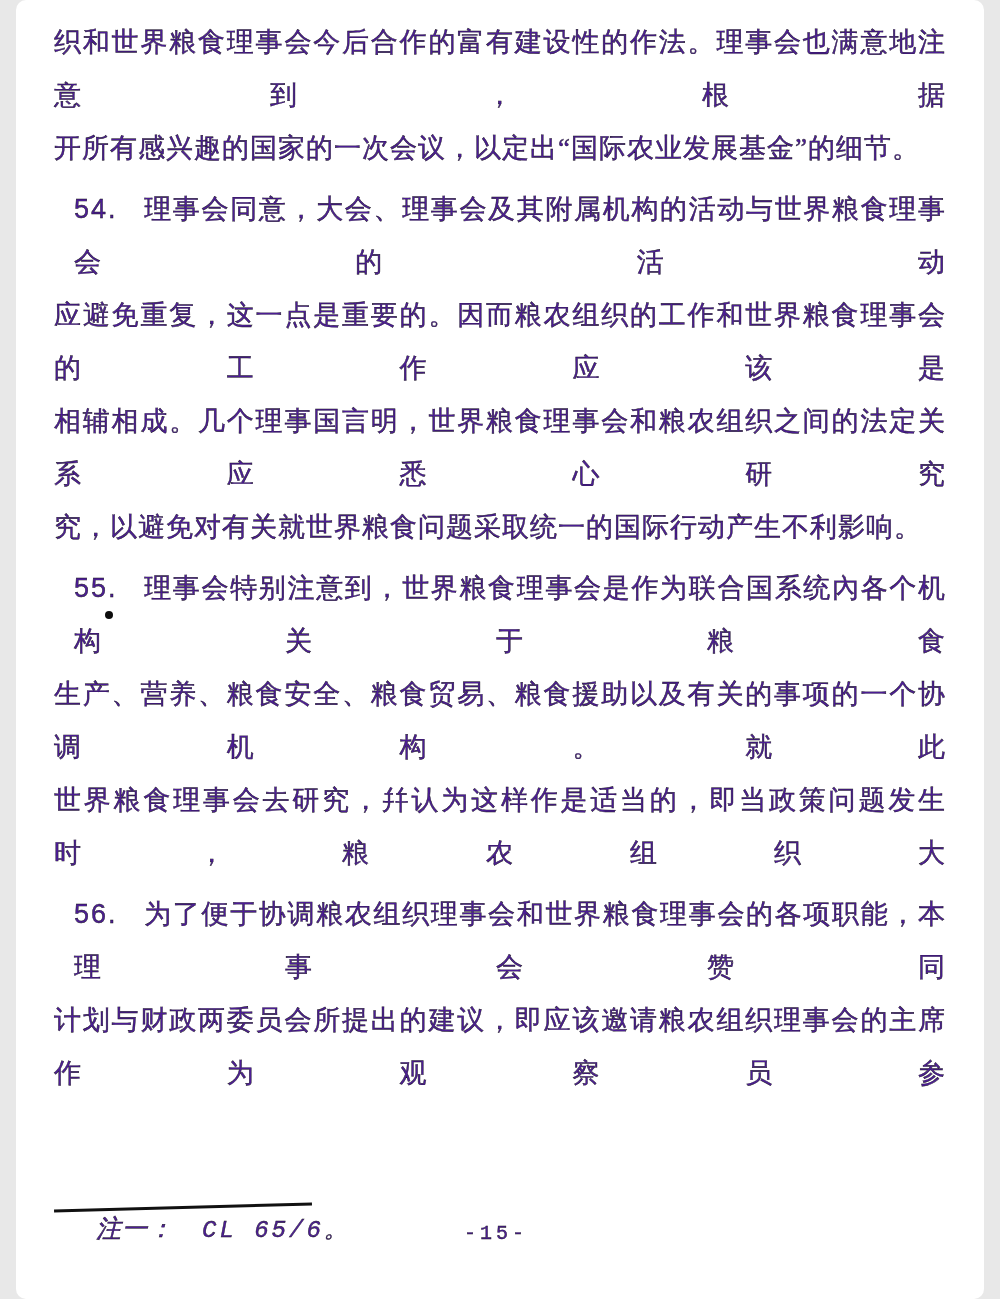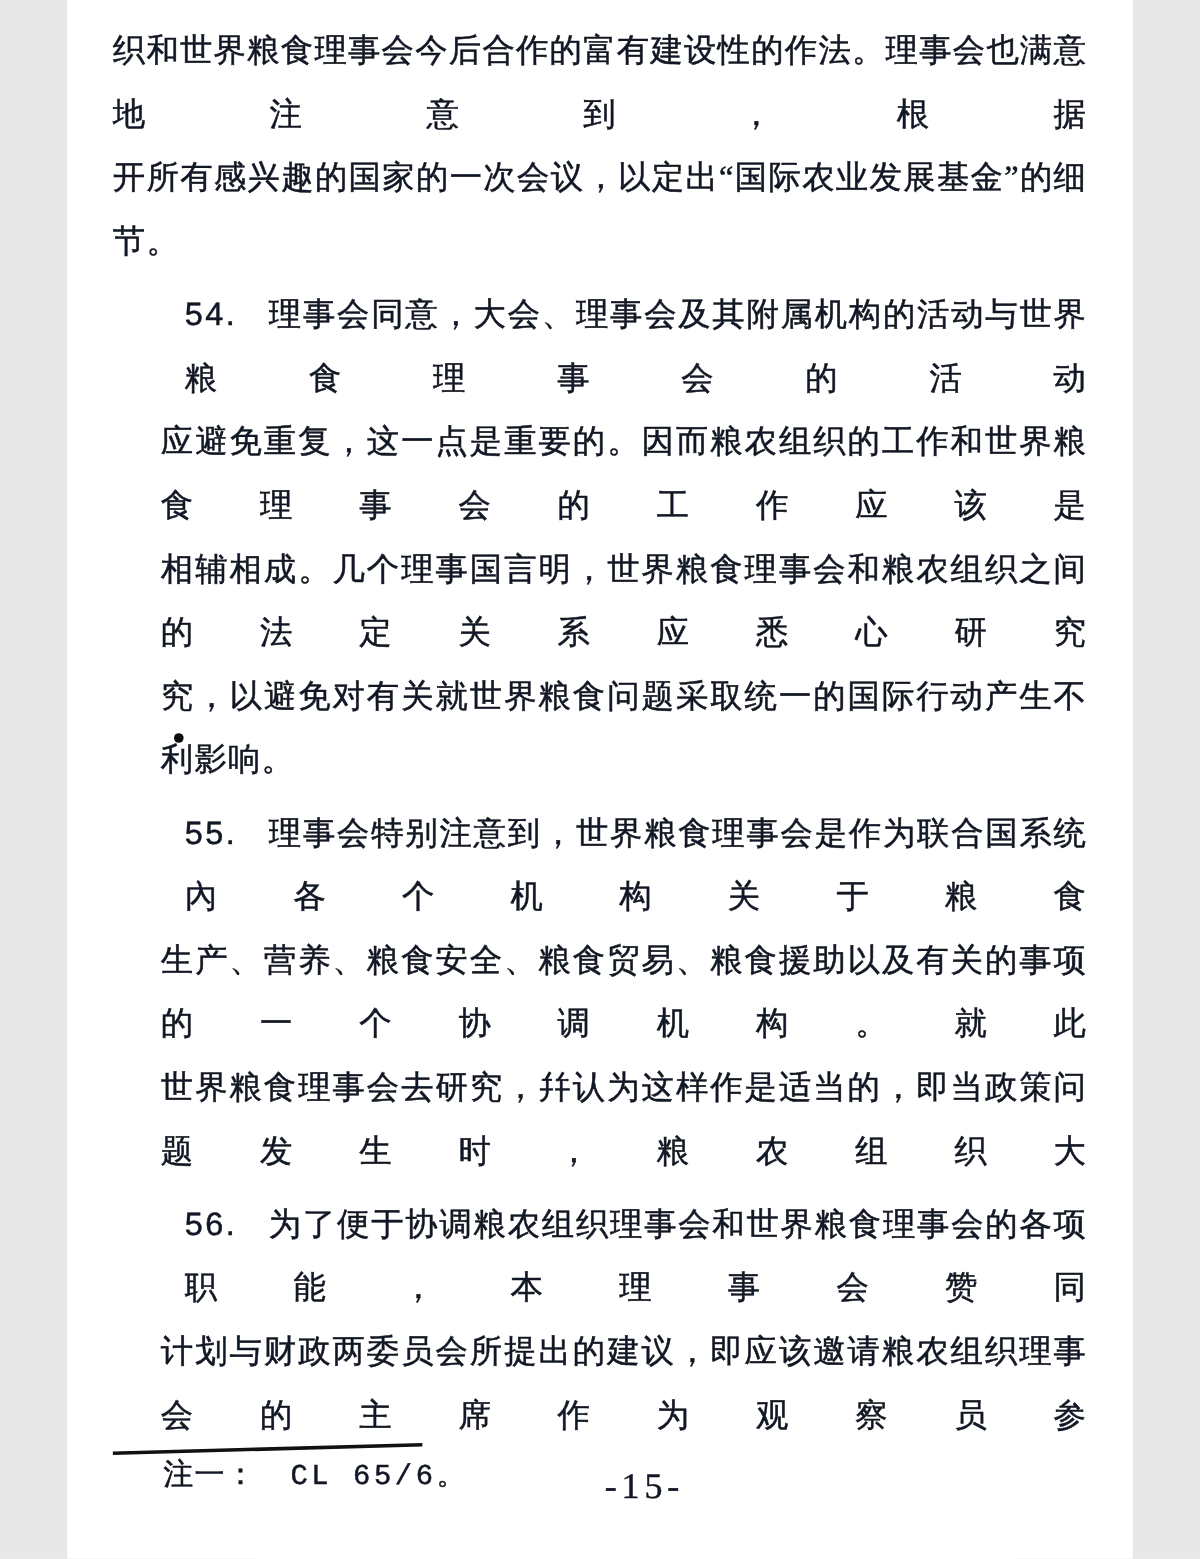--- a/index.html
+++ b/index.html
@@ -1,65 +1,66 @@
 <!DOCTYPE html>
 <html><head>
 <meta charset="utf-8">
 <style>
   html,body { margin:0; padding:0; background:#e8e8e8; }
   .page {
     position:relative;
-    width:888px; height:1299px;
+    width:968px; height:1299px;
     margin:0 auto;
     background:#ffffff;
-    color:#0f172a;
+    color:#4c1d95;
     font-family:"Liberation Serif","DejaVu Serif",serif;
     overflow:hidden;
+    border-radius:10px;
   }
   .text-block { padding:16px 38px 0 38px; }
   .line {
     font-size:27px;
     line-height:53px;
     letter-spacing:1px;
     text-align:justify;
     text-align-last:justify;
     white-space:normal;
     -webkit-text-stroke:0.4px #141414;
   }
   .line.last { text-align-last:auto; }
-  .para { margin-top:8px;margin-left:40px; }
+  .para { margin-top:8px; }
   .para .first { padding-left:20px; }
   .para-num {
     margin-right:26px;
     font-family:"Liberation Sans","DejaVu Sans",sans-serif;
     letter-spacing:2px;
   }
   .ink-dot {
     position:absolute; left:89px; top:611px;
     width:8px; height:8px; border-radius:50%;
     background:#0d0d0d;
   }
   .footnote-rule {
     position:absolute; left:38px; top:1206px;
     width:258px; height:3px; background:#111;
     transform:rotate(-1.6deg);
   }
   .footnote {
     position:absolute; left:80px; top:1212px;
-    font-size:25px; letter-spacing:1px;
+    font-size:25px; letter-spacing:1px;font-style:italic;
     -webkit-text-stroke:0.4px #141414;
   }
   .footnote .ref {
     font-family:"Liberation Mono","DejaVu Sans Mono",monospace;
     letter-spacing:3px; margin-left:28px; font-size:24px;
   }
   .page-number {
     position:absolute; left:448px; top:1222px;
-    font-size:30px; letter-spacing:4px;
-    font-family:Liberation Serif, serif;
+    font-size:20px; letter-spacing:4px;
+    font-family:Liberation Mono, monospace;
     -webkit-text-stroke:0.4px #141414;
   }
 </style>
 </head>
 <body>
 
 <div class="page">
 
   <div class="text-block">
 

